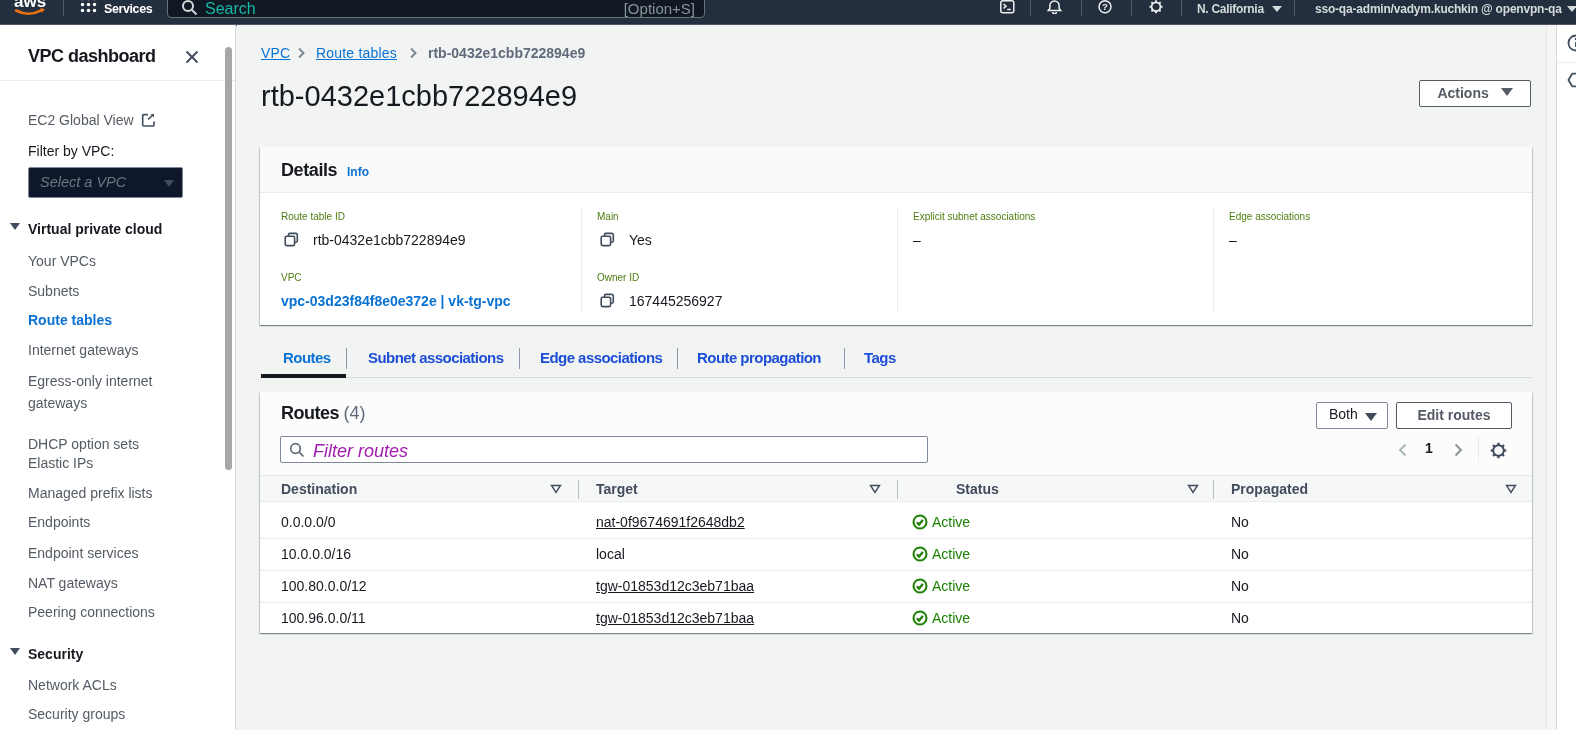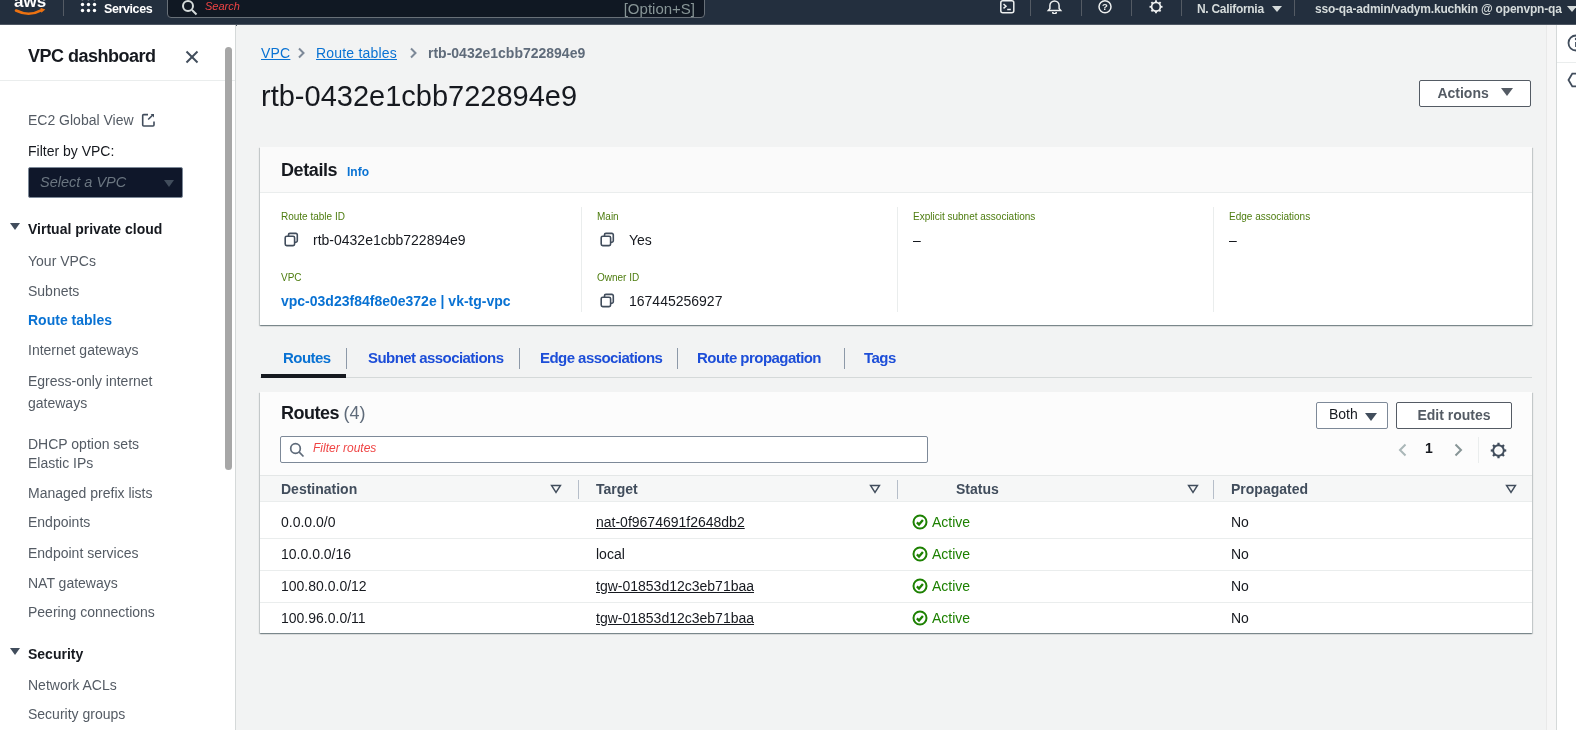--- a/index.html
+++ b/index.html
@@ -5,21 +5,21 @@
 * { margin:0; padding:0; box-sizing:border-box; }
 html,body { width:1576px; height:730px; overflow:hidden; font-family:"Liberation Sans", sans-serif; }
 body { position:relative; background:#f2f3f3; }
 .abs { position:absolute; }
 
 
 #nav { position:absolute; left:0; top:0; width:1576px; height:25px; background:#232f3e; overflow:hidden; }
 #nav .sep { position:absolute; top:0; width:1px; height:16px; background:#545b64; }
 #nav .txt { color:#d5dbdb; font-size:12px; font-weight:bold; letter-spacing:-0.2px; white-space:nowrap; }
 #searchbox { position:absolute; left:167px; top:-11px; width:538px; height:29px; background:#101823; border:1px solid #687078; border-radius:4px; }
-#searchbox .ph { position:absolute; left:37px; top:10px; font-size:11px; font-style:italic; color:#ef4444; }
+#searchbox .ph { position:absolute; left:37px; top:10px; font-size:16px; color:#14b8a6; }
 #searchbox .kbd { position:absolute; right:9px; top:10px; font-size:15px; color:#879596; }
 
 
 #side { position:absolute; left:0; top:25px; width:236px; height:705px; background:#ffffff; border-right:1px solid #d5d9d9; }
 #side .title { position:absolute; left:28px; top:21px; font-size:18px; font-weight:bold; letter-spacing:-0.5px; color:#16191f; }
 #side .hr { position:absolute; left:0; top:55px; width:235px; height:1px; background:#eaeded; }
 .navitem { position:absolute; left:28px; font-size:14px; color:#545b64; line-height:20px; }
 .navhead { position:absolute; left:28px; font-size:14px; font-weight:bold; color:#16191f; line-height:20px; }
 .navarrow { position:absolute; left:10px; width:0; height:0; border-left:5px solid transparent; border-right:5px solid transparent; border-top:7px solid #414d5c; }
 #vpcselect { position:absolute; left:28px; top:142px; width:155px; height:31px; border:1px solid #7d8998; border-radius:2px; background:#0f172a; }
@@ -242,21 +242,21 @@
       <div class="abs" style="right:10px; top:10px; width:0; height:0; border-left:6px solid transparent; border-right:6px solid transparent; border-top:8px solid #414d5c;"></div>
     </div>
 
     <div class="btn" style="left:1136px; top:10px; width:116px; height:27px; line-height:25px;">Edit routes</div>
 
     <div class="abs" style="left:20px; top:44px; width:648px; height:27px; background:#fff; border:1px solid #7d8998; border-radius:2px;">
       <svg class="abs" style="left:8px; top:5px;" width="16" height="16" viewBox="0 0 16 16">
         <circle cx="6.5" cy="6.5" r="4.8" fill="none" stroke="#5f6b7a" stroke-width="1.7"></circle>
         <line x1="10.2" y1="10.2" x2="14.5" y2="14.5" stroke="#5f6b7a" stroke-width="1.7"></line>
       </svg>
-      <div class="abs" style="left:32px; top:4px; font-size:12px; font-style:italic; color:#ef4444;">Filter routes</div>
+      <div class="abs" style="left:32px; top:4px; font-size:18px; font-style:italic; color:#a21caf;">Filter routes</div>
     </div>
 
     <svg class="abs" style="left:1136px; top:50px;" width="14" height="16" viewBox="0 0 14 16">
       <path d="M9.5 2.5 L4 8 l5.5 5.5" fill="none" stroke="#aab7b8" stroke-width="2"></path>
     </svg>
     <div class="abs" style="left:1165px; top:48px; font-size:14px; font-weight:bold; color:#16191f;">1</div>
     <svg class="abs" style="left:1191px; top:50px;" width="14" height="16" viewBox="0 0 14 16">
       <path d="M4.5 2.5 L10 8 l-5.5 5.5" fill="none" stroke="#879596" stroke-width="2"></path>
     </svg>
     <div class="abs" style="left:1218px; top:45px; width:1px; height:26px; background:#eaeded;"></div>

